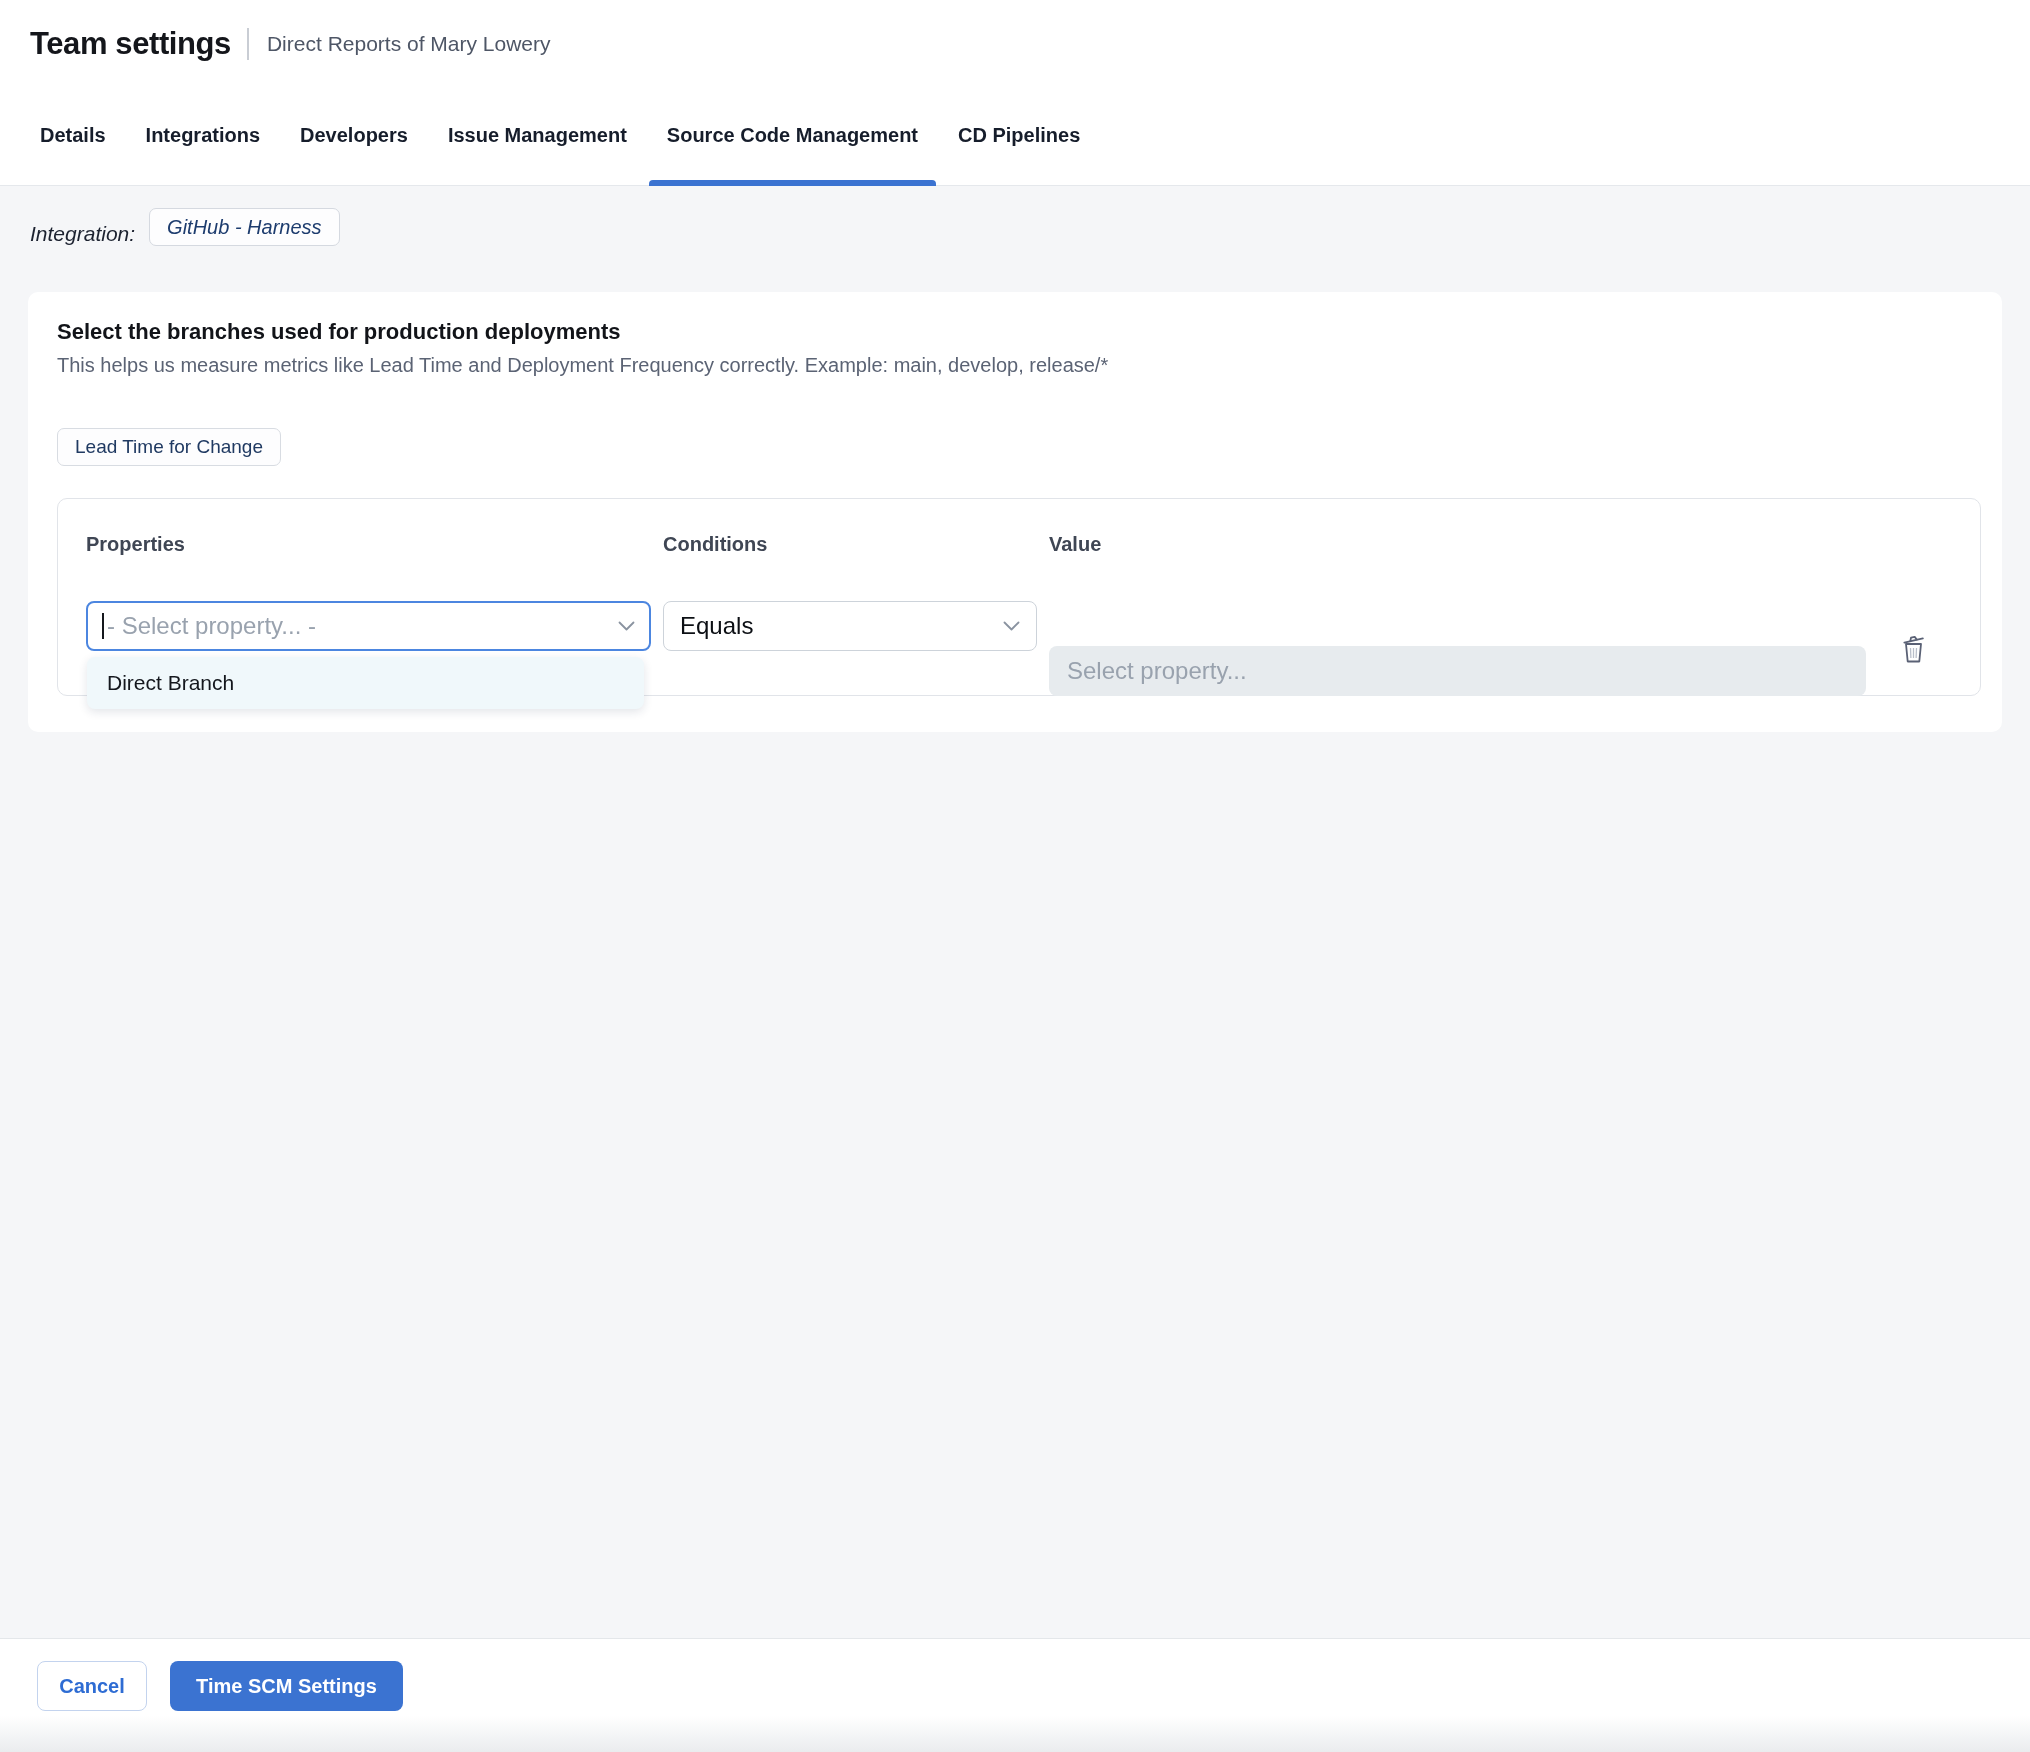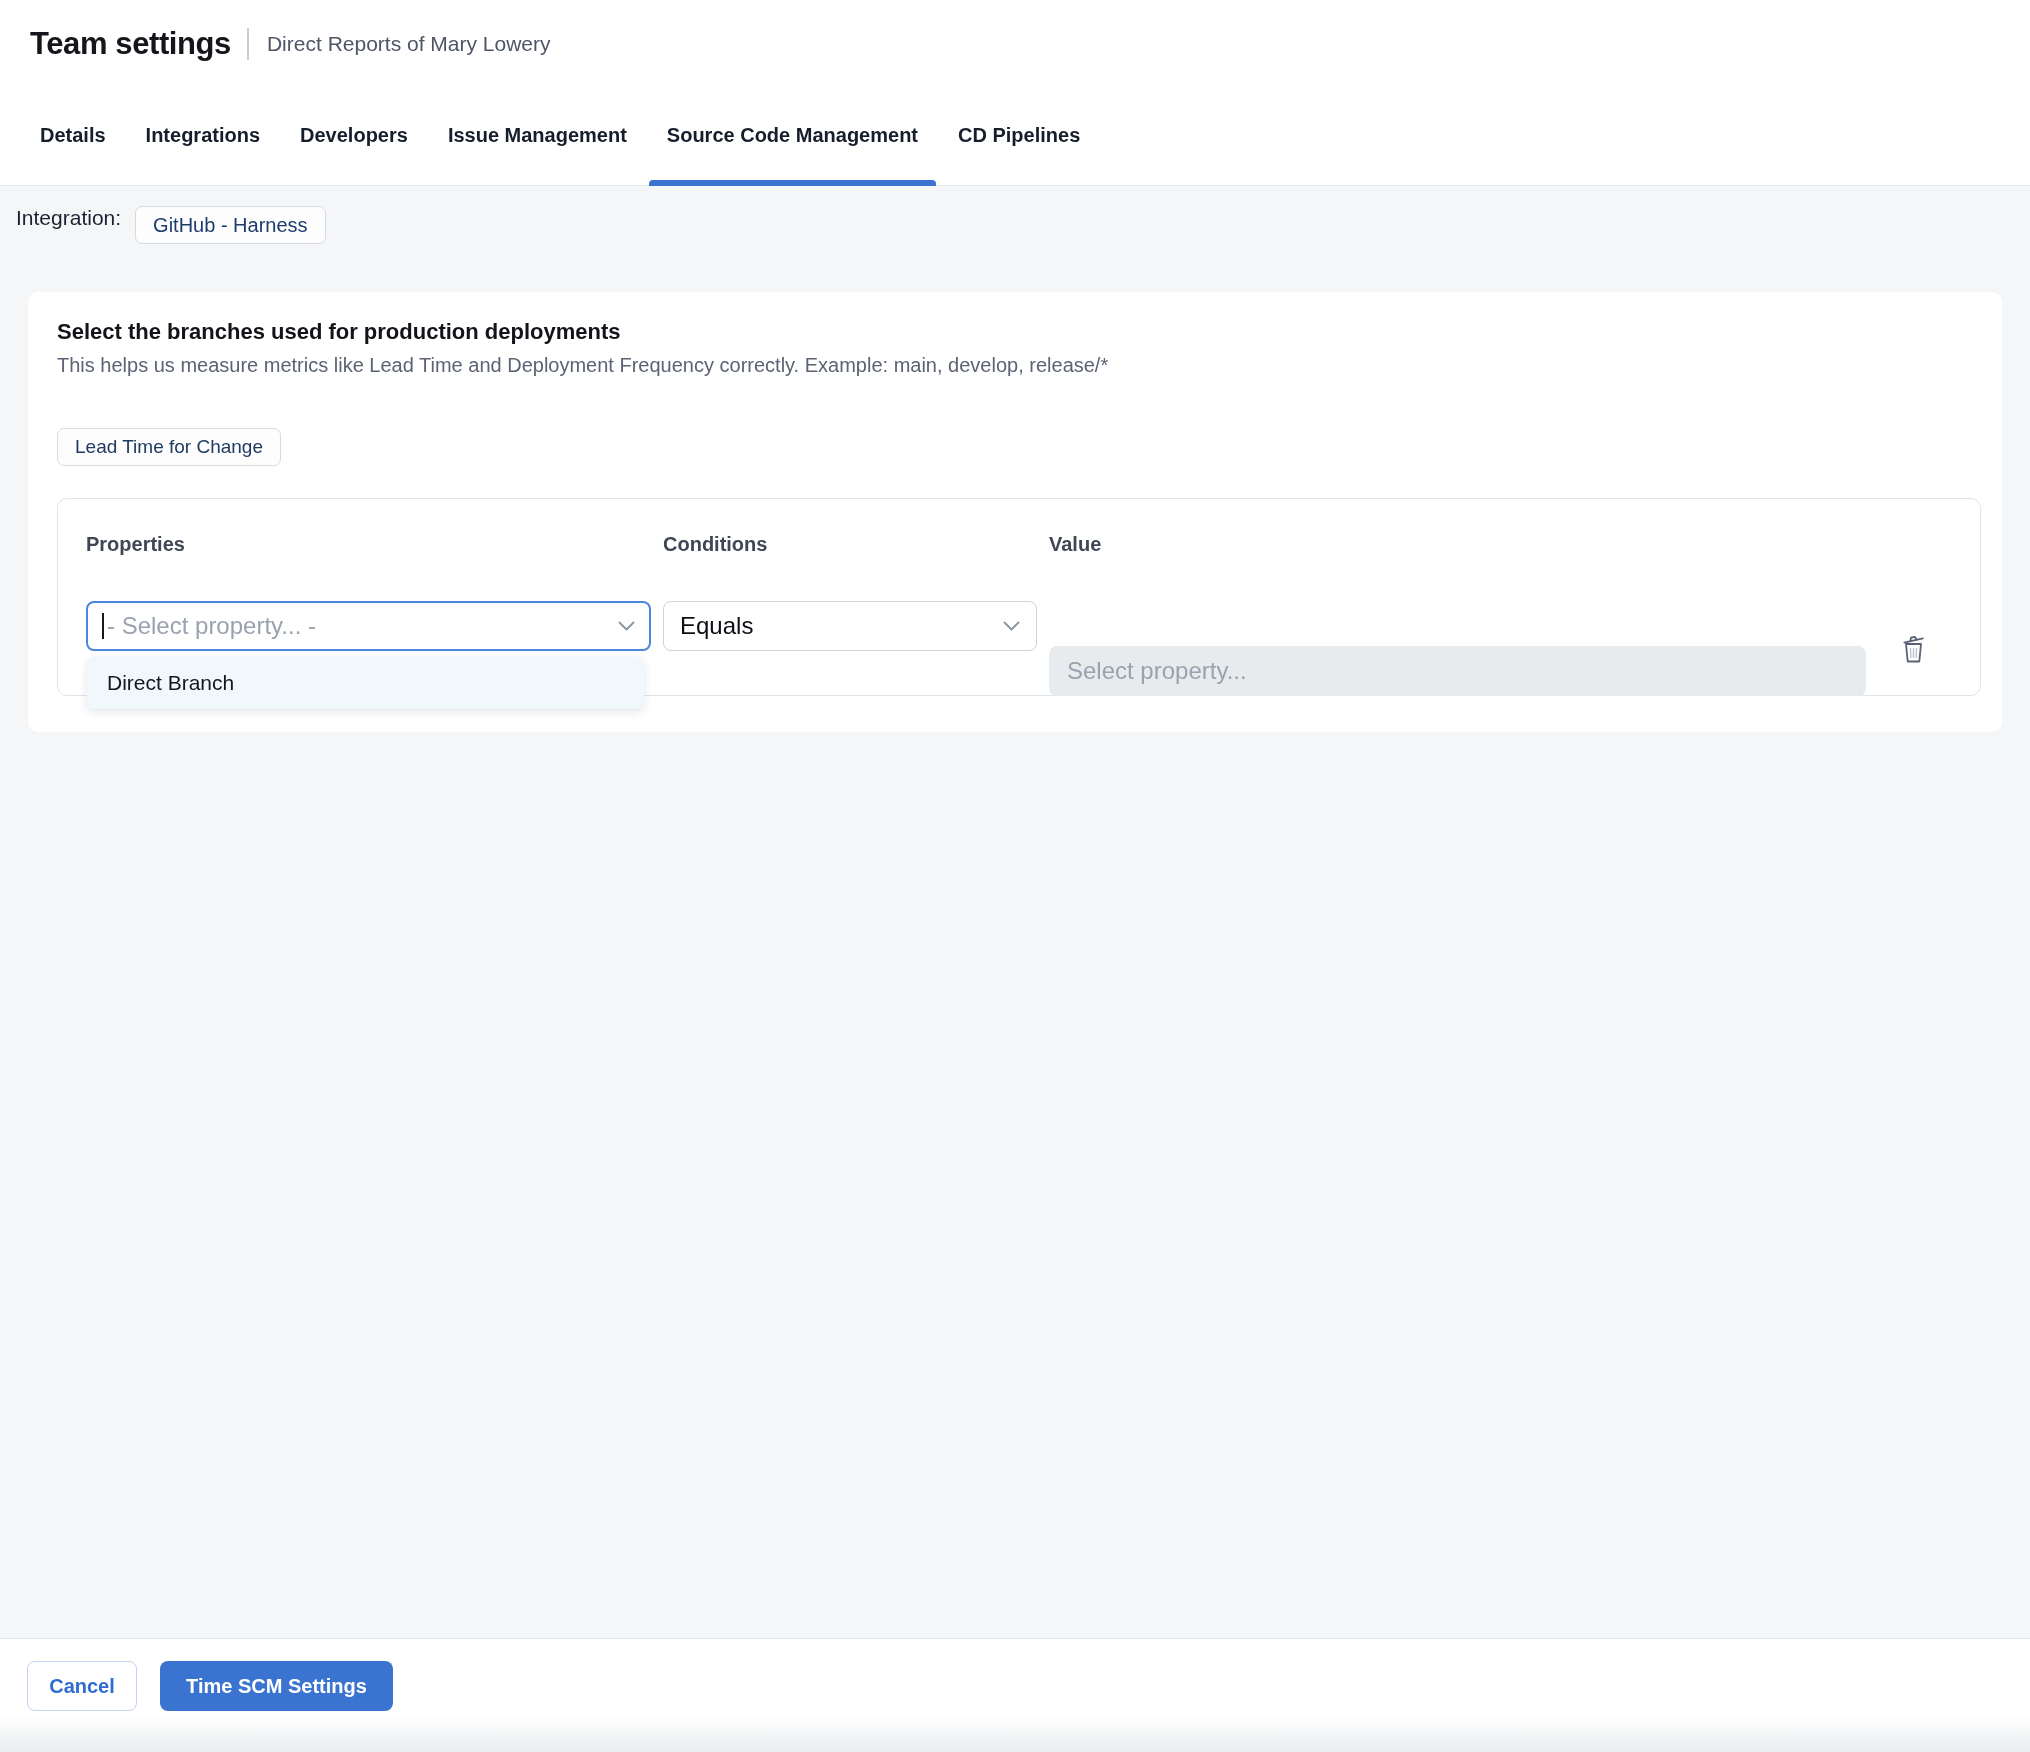--- a/index.html
+++ b/index.html
@@ -17,21 +17,21 @@
   .page-subtitle { font-size:21px; color:#4e5666; }
 
   
   .tabbar { height:98px; background:#fff; border-bottom:1px solid #e5e8ec; display:flex; align-items:flex-end; padding-left:22px; gap:4px; flex:0 0 auto; }
   .tab { position:relative; padding:0 18px 38px; font-size:20px; font-weight:600; color:#161d2b; cursor:pointer; white-space:nowrap; }
   .tab.active .tab-underline { position:absolute; left:0; right:0; bottom:-1px; height:6px; background:#3b73d1; border-radius:4px 4px 0 0; }
 
   
   .main { flex:1 1 auto; background:#f5f6f8; }
 
-  .integration-row { margin:20px 0 0 16px; display:flex; align-items:flex-start; height:40px; }
+  .integration-row { margin:20px 0 0 30px; display:flex; align-items:flex-end; height:40px;font-style:italic; }
   .integration-label { font-size:21px; color:#1c2230; margin-right:14px; }
   .integration-chip { display:inline-flex; align-items:center; height:38px; padding:0 17px; background:#fdfdfe; border:1px solid #d5d9e0; border-radius:7px; font-size:20px; color:#1d3c6e; cursor:default; }
 
   .card { margin:46px 28px 0 28px; width:1974px; height:440px; background:#fff; border-radius:10px; padding:26px 21px 0 29px; }
   .card-heading { font-size:22px; font-weight:700; color:#121419; line-height:28px; }
   .card-desc { margin-top:6px; font-size:20px; color:#5b6374; line-height:26px; }
 
   .metric-chip { display:inline-flex; align-items:center; height:38px; padding:0 17px; margin-top:50px; background:#fdfdfe; border:1px solid #d8dce2; border-radius:7px; font-size:19px; color:#203a62; cursor:pointer; }
 
   .rule-panel { position:relative; margin-top:32px; width:1924px; height:198px; border:1px solid #e1e4e9; border-radius:10px; background:#fff;
@@ -47,21 +47,21 @@
   .chevron { flex:0 0 auto; }
   .input-disabled { background:#e7ebee; border:none; padding:0 18px; color:#99a2ae; cursor:default;margin-top:45px; }
 
   .trash-cell { display:flex; align-items:center; }
   .trash-btn { margin-left:22px; background:none; border:none; cursor:pointer; padding:0; line-height:0; }
 
   .dropdown-menu { position:absolute; left:29px; top:158px; width:557px; background:#f0f8fb; border-radius:8px; box-shadow:0 3px 10px rgba(25,45,70,0.12); overflow:hidden; z-index:5; }
   .dropdown-item { height:52px; line-height:52px; padding-left:20px; font-size:21px; color:#14171d; cursor:pointer; }
 
   
-  .footer { flex:0 0 auto; height:114px; background:linear-gradient(#ffffff 0%, #ffffff 68%, #eaecee 100%); border-top:1px solid #e4e7ea; display:flex; align-items:flex-start; padding:22px 0 0 27px; gap:23px; }
+  .footer { flex:0 0 auto; height:114px; background:linear-gradient(#ffffff 0%, #ffffff 68%, #eaecee 100%); border-top:1px solid #e4e7ea; display:flex; align-items:flex-start; padding:22px 0 0 37px; gap:23px; }
   .btn { height:50px; border-radius:8px; font-size:20px; font-weight:700; font-family:inherit; cursor:pointer; }
   .btn-cancel { width:110px; background:#fff; border:1.5px solid #c3d3ee; color:#2e6cd3; }
   .btn-save { width:233px; background:#3b73d1; border:none; color:#fff; }
 </style>
 </head>
 <body>
 
 <div class="header">
   <div class="page-title">Team settings</div>
   <div class="title-divider"></div>

